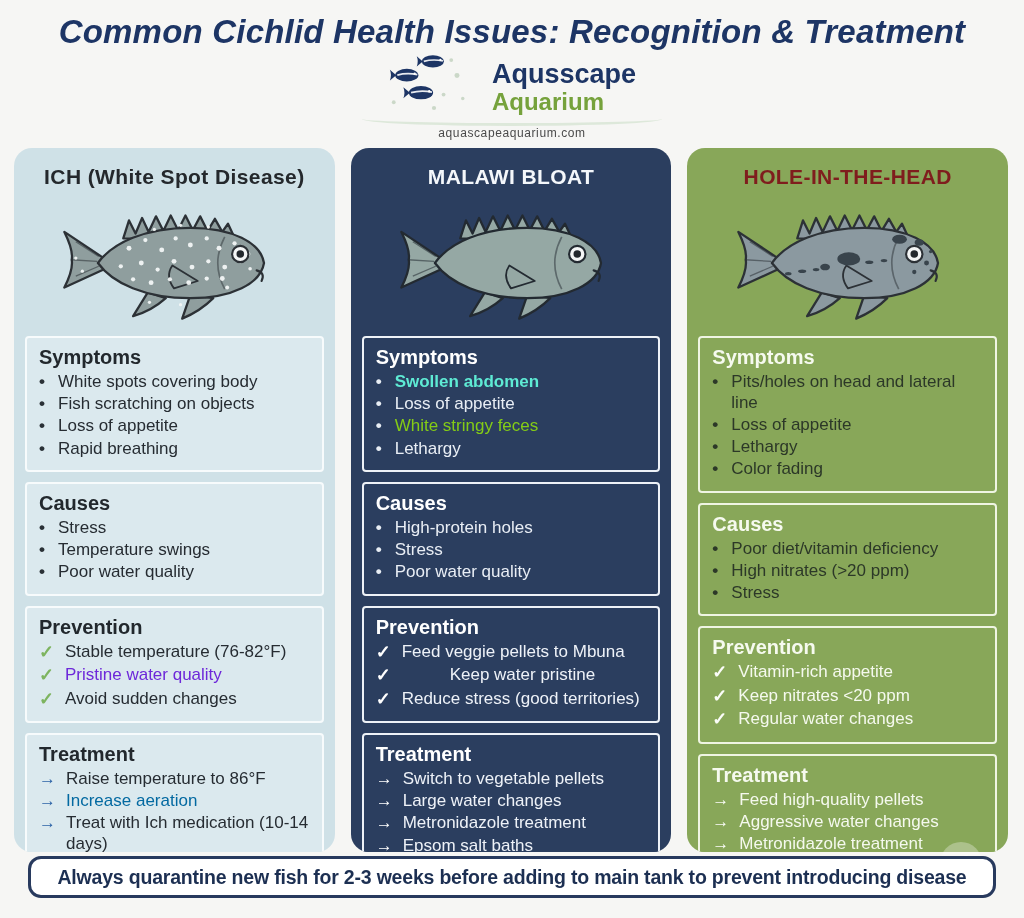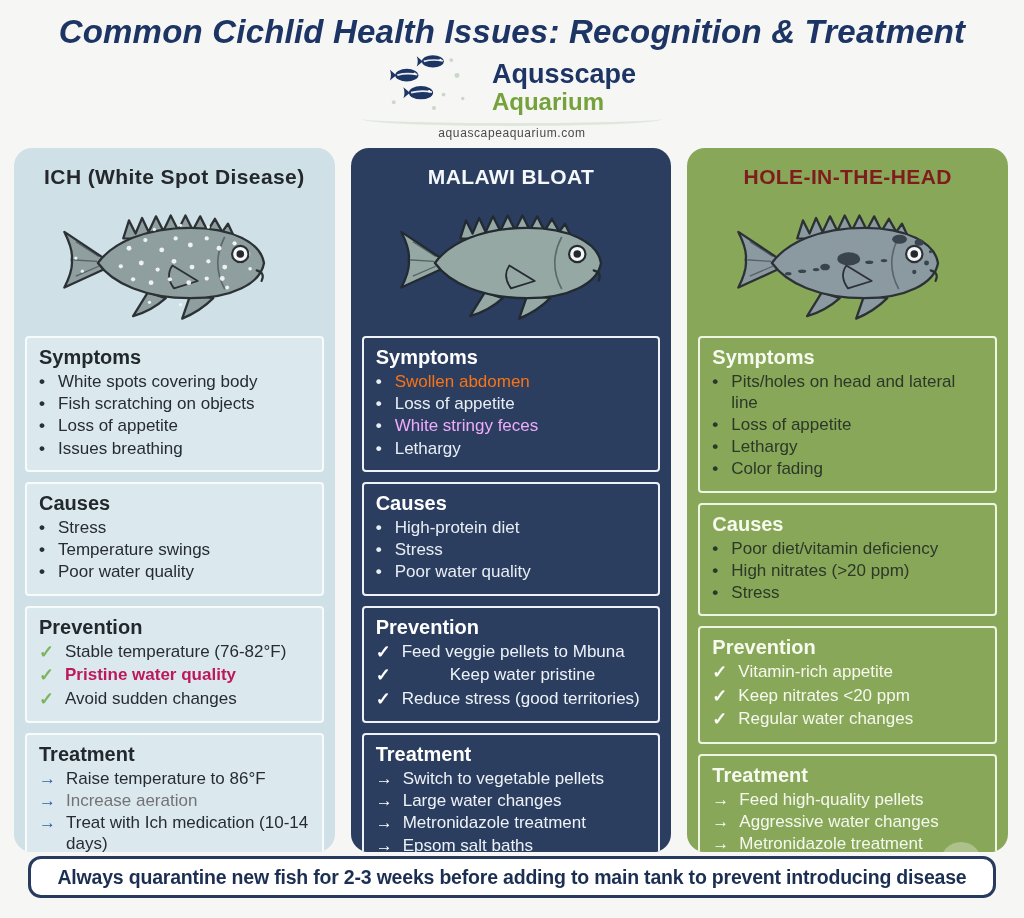--- a/index.html
+++ b/index.html
@@ -191,21 +191,21 @@
           <div class="item">
             <span class="marker m-bullet" style="color: rgb(42, 49, 54);">•</span>
             <span class="item-text" style="color: rgb(38, 44, 50);">Fish scratching on objects</span>
           </div>
           <div class="item">
             <span class="marker m-bullet" style="color: rgb(42, 49, 54);">•</span>
             <span class="item-text" style="color: rgb(38, 44, 50);">Loss of appetite</span>
           </div>
           <div class="item">
             <span class="marker m-bullet" style="color: rgb(42, 49, 54);">•</span>
-            <span class="item-text" style="color: rgb(38, 44, 50);">Issues breathing</span>
+            <span class="item-text" style="color: rgb(38, 44, 50);">Rapid breathing</span>
           </div>
         </div>
         <div class="section" style="border-color: rgb(247, 251, 252); background: rgb(219, 233, 238);">
           <div class="sec-heading" style="color: rgb(34, 40, 45);">Causes</div>
           <div class="item">
             <span class="marker m-bullet" style="color: rgb(42, 49, 54);">•</span>
             <span class="item-text" style="color: rgb(38, 44, 50);">Stress</span>
           </div>
           <div class="item">
             <span class="marker m-bullet" style="color: rgb(42, 49, 54);">•</span>
@@ -217,36 +217,36 @@
           </div>
         </div>
         <div class="section" style="border-color: rgb(247, 251, 252); background: rgb(219, 233, 238);">
           <div class="sec-heading" style="color: rgb(34, 40, 45);">Prevention</div>
           <div class="item">
             <span class="marker m-check" style="color: rgb(125, 180, 95);">✓</span>
             <span class="item-text" style="color: rgb(38, 44, 50);">Stable temperature (76-82°F)</span>
           </div>
           <div class="item">
             <span class="marker m-check" style="color: rgb(125, 180, 95);">✓</span>
-            <span class="item-text" style="color: #be185d; font-weight: bold;">Pristine water quality</span>
+            <span class="item-text" style="color: #6d28d9;">Pristine water quality</span>
           </div>
           <div class="item">
             <span class="marker m-check" style="color: rgb(125, 180, 95);">✓</span>
             <span class="item-text" style="color: rgb(38, 44, 50);">Avoid sudden changes</span>
           </div>
         </div>
         <div class="section" style="border-color: rgb(247, 251, 252); background: rgb(219, 233, 238);">
           <div class="sec-heading" style="color: rgb(34, 40, 45);">Treatment</div>
           <div class="item">
             <span class="marker m-arrow" style="color: rgb(45, 99, 167);">→</span>
             <span class="item-text" style="color: rgb(38, 44, 50);">Raise temperature to 86°F</span>
           </div>
           <div class="item">
             <span class="marker m-arrow" style="color: rgb(45, 99, 167);">→</span>
-            <span class="item-text" style="color: #737373;">Increase aeration</span>
+            <span class="item-text" style="color: #0369a1;">Increase aeration</span>
           </div>
           <div class="item">
             <span class="marker m-arrow" style="color: rgb(45, 99, 167);">→</span>
             <span class="item-text" style="color: rgb(38, 44, 50);">Treat with Ich medication (10-14 days)</span>
           </div>
         </div>
       </div>
       <div class="column" style="background: rgb(43, 62, 95);">
         <div class="col-title" style="color: rgb(244, 247, 251);">MALAWI BLOAT</div>
         <div class="fish-wrap">
@@ -261,40 +261,40 @@
             <path d="M148 91 L179 110 L150 119 Q139 104 148 91 Z" fill="#95a8a4" stroke="#232a31" stroke-width="2.2" stroke-linejoin="round"></path>
             <circle cx="231" cy="77" r="10" fill="#f4f6f6" stroke="#232a31" stroke-width="2.6"></circle>
             <circle cx="231" cy="77" r="4.6" fill="#23282d"></circle>
             <path d="M251 97 q11 3 6 13" stroke="#232a31" stroke-width="2.6" fill="none" stroke-linecap="round"></path>
           </svg>
         </div>
         <div class="section" style="border-color: rgb(238, 242, 247); background: rgb(43, 62, 95);">
           <div class="sec-heading" style="color: rgb(255, 255, 255);">Symptoms</div>
           <div class="item">
             <span class="marker m-bullet" style="color: rgb(232, 237, 244);">•</span>
-            <span class="item-text" style="color: #f97316;">Swollen abdomen</span>
+            <span class="item-text" style="color: #5eead4; font-weight: bold;">Swollen abdomen</span>
           </div>
           <div class="item">
             <span class="marker m-bullet" style="color: rgb(232, 237, 244);">•</span>
             <span class="item-text" style="color: rgb(233, 238, 245);">Loss of appetite</span>
           </div>
           <div class="item">
             <span class="marker m-bullet" style="color: rgb(232, 237, 244);">•</span>
-            <span class="item-text" style="color: #f0abfc;">White stringy feces</span>
+            <span class="item-text" style="color: #84cc16;">White stringy feces</span>
           </div>
           <div class="item">
             <span class="marker m-bullet" style="color: rgb(232, 237, 244);">•</span>
             <span class="item-text" style="color: rgb(233, 238, 245);">Lethargy</span>
           </div>
         </div>
         <div class="section" style="border-color: rgb(238, 242, 247); background: rgb(43, 62, 95);">
           <div class="sec-heading" style="color: rgb(255, 255, 255);">Causes</div>
           <div class="item">
             <span class="marker m-bullet" style="color: rgb(232, 237, 244);">•</span>
-            <span class="item-text" style="color: rgb(233, 238, 245);">High-protein diet</span>
+            <span class="item-text" style="color: rgb(233, 238, 245);">High-protein holes</span>
           </div>
           <div class="item">
             <span class="marker m-bullet" style="color: rgb(232, 237, 244);">•</span>
             <span class="item-text" style="color: rgb(233, 238, 245);">Stress</span>
           </div>
           <div class="item">
             <span class="marker m-bullet" style="color: rgb(232, 237, 244);">•</span>
             <span class="item-text" style="color: rgb(233, 238, 245);">Poor water quality</span>
           </div>
         </div>

